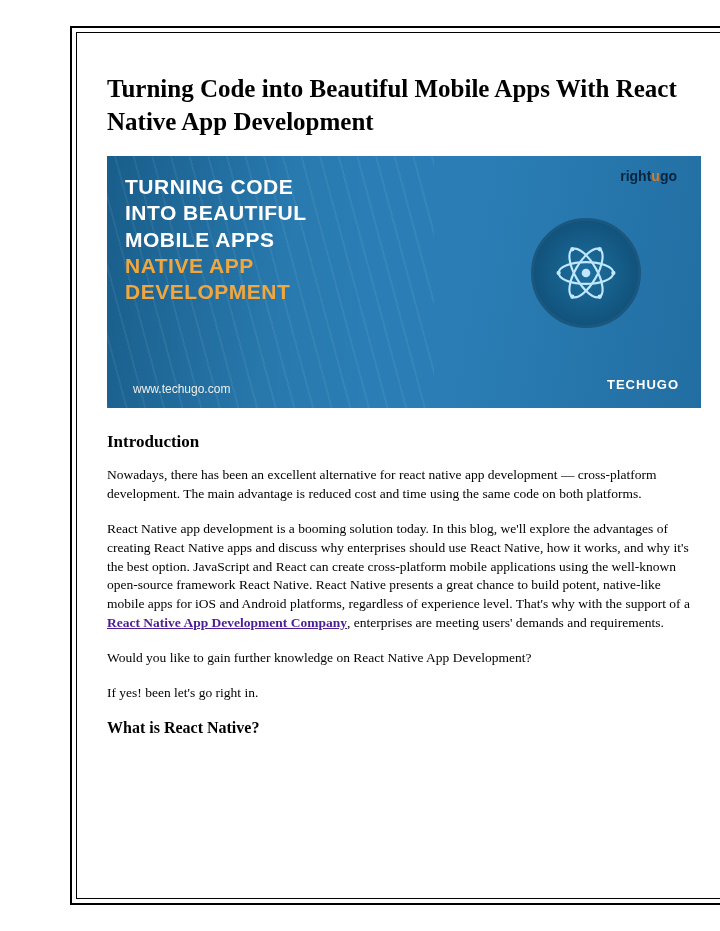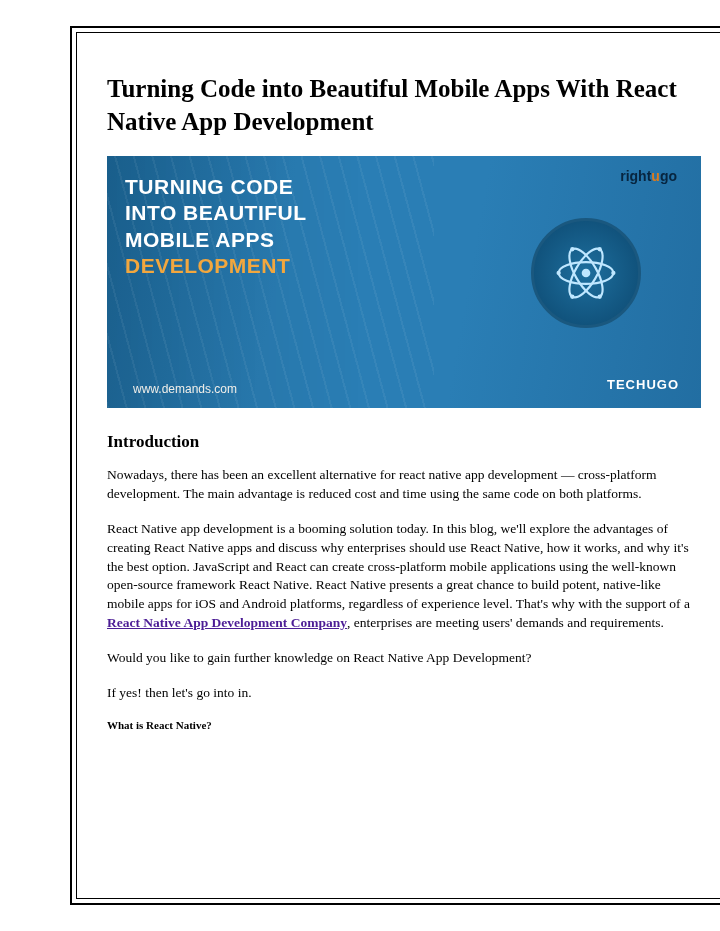--- a/index.html
+++ b/index.html
@@ -114,44 +114,45 @@
       font-size: 13.5px;
       line-height: 1.4;
       margin-bottom: 16px;
     }
     .link {
       color: #4c1d95;
       text-decoration: underline;
       font-weight: bold;
     }
     .sub-heading {
-      font-size: 11px;
+      font-size: 16px;
       font-weight: bold;
     }
   </style>
 </head>
 <body>
 
 <div class="outer-frame">
   <div class="inner-frame">
     <div class="inner-frame2">
 
       <h1 class="title">Turning Code into Beautiful Mobile Apps With React Native App Development</h1>
 
       <div class="banner">
         <div class="banner-buildings"></div>
 
         <div class="banner-text">
           <span class="white">TURNING CODE</span>
           <span class="white">INTO BEAUTIFUL</span>
           <span class="white">MOBILE APPS</span>
+          <span class="orange">NATIVE APP</span>
           <span class="orange">DEVELOPMENT</span>
         </div>
 
-        <div class="banner-url">www.demands.com</div>
+        <div class="banner-url">www.techugo.com</div>
         <div class="banner-brand">TECHUGO</div>
 
         <div class="banner-logo">
           <span>right</span><span class="u">u</span><span>go</span>
         </div>
 
         <div class="react-badge">
           <svg class="react-atom" viewBox="0 0 100 100">
             <circle cx="50" cy="50" r="6" fill="#bfe7ff"></circle>
             <g fill="none" stroke="#bfe7ff" stroke-width="3">
@@ -174,19 +175,19 @@
       <h2 class="intro-heading">Introduction</h2>
 
       <p class="para">Nowadays, there has been an excellent alternative for react native app development — cross-platform development. The main advantage is reduced cost and time using the same code on both platforms.</p>
 
       <p class="para">
         <span>React Native app development is a booming solution today. In this blog, we'll explore the advantages of creating React Native apps and discuss why enterprises should use React Native, how it works, and why it's the best option. JavaScript and React can create cross-platform mobile applications using the well-known open-source framework React Native. React Native presents a great chance to build potent, native-like mobile apps for iOS and Android platforms, regardless of experience level. That's why with the support of a </span><a href="#" class="link">React Native App Development Company</a><span>, enterprises are meeting users' demands and requirements.</span>
       </p>
 
       <p class="para">Would you like to gain further knowledge on React Native App Development?</p>
 
-      <p class="para">If yes! then let's go into in.</p>
+      <p class="para">If yes! been let's go right in.</p>
 
       <p class="sub-heading">What is React Native?</p>
 
     </div>
   </div>
 </div>
 
 </body></html>

